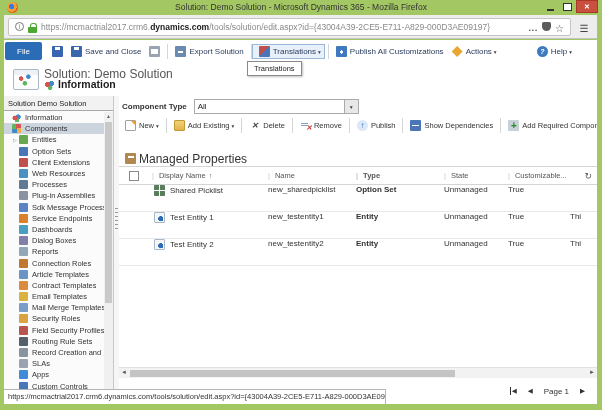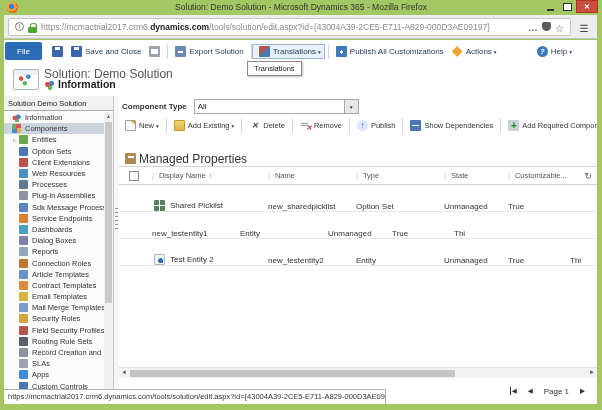--- a/index.html
+++ b/index.html
@@ -138,28 +138,28 @@
   .ghead{height:19px;display:flex;align-items:center;border-top:1px solid #d4d4d4;border-bottom:1px solid #d4d4d4;font-size:7.5px;color:#555;flex:none;}
   .cols{display:contents;}
   .gc{padding:0 3px;white-space:nowrap;overflow:hidden;flex:none;}
   .cbcell{width:30px;display:flex;align-items:center;}
   .cb-box{width:10px;height:10px;border:1px solid #8a8a8a;background:#fff;margin-left:7px;}
   .ghc{display:flex;align-items:center;}
   .ghc::before{content:"|";color:#c8c8c8;margin-right:5px;}
   .sort{color:#555;margin-left:3px;font-size:7px;}
   .col-display{width:116px;}
   .col-name{width:88px;}
-  .col-type{width:88px;}
+  .col-type{width:88px;font-weight:bold;}
   .col-state{width:64px;}
   .col-cust{width:62px;}
   .col-desc{flex:1;min-width:0;}
   .head-end{display:flex;justify-content:flex-end;padding-right:5px;}
   .refresh::before{content:"↻";font-size:9px;color:#555;}
   .gbody{flex:1;overflow:hidden;}
-  .grow{height:27px;display:flex;align-items:flex-end;border-bottom:1px solid #e8e8e8;font-size:8px;color:#333;}
+  .grow{height:27px;display:flex;align-items:flex-start;border-bottom:1px solid #e8e8e8;font-size:8px;color:#333;}
   .grow .col-display{display:flex;align-items:center;}
   .rowic{width:11px;height:11px;margin:0 5px 0 2px;flex:none;border-radius:1px;}
   .rowic[data-icon="option-set-icon"]{background:linear-gradient(#fff,#fff) 50% 50%/1px 100% no-repeat,linear-gradient(#fff,#fff) 50% 50%/100% 1px no-repeat,#5a7e5c;}
   .rowic[data-icon="entity-icon"]{background:radial-gradient(circle at 64% 64%,#2a6cb5 0 30%,transparent 34%),#f4f6f8;border:1px solid #a8b8c8;}
 
   .hscroll{height:11px;background:#f2f2f2;border-top:1px solid #e0e0e0;position:relative;flex:none;}
   .hs-left{position:absolute;left:2px;top:1px;font-size:6px;color:#555;}
   .hs-left::before{content:"◄";}
   .hs-right{position:absolute;right:2px;top:1px;font-size:6px;color:#555;}
   .hs-right::before{content:"►";}
@@ -496,20 +496,24 @@
                 <span>Shared Picklist</span>
               </span>
     <span class="gc col-name">new_sharedpicklist</span>
     <span class="gc col-type">Option Set</span>
     <span class="gc col-state">Unmanaged</span>
     <span class="gc col-cust">True</span>
     <span class="gc col-desc"></span>
   </div>
             <div class="grow">
     <span class="gc cbcell"></span>
+    <span class="gc col-display">
+                <i class="rowic" data-icon="entity-icon"></i>
+                <span>Test Entity 1</span>
+              </span>
     <span class="gc col-name">new_testentity1</span>
     <span class="gc col-type">Entity</span>
     <span class="gc col-state">Unmanaged</span>
     <span class="gc col-cust">True</span>
     <span class="gc col-desc">Thi</span>
   </div>
             <div class="grow">
     <span class="gc cbcell"></span>
     <span class="gc col-display">
                 <i class="rowic" data-icon="entity-icon"></i>

